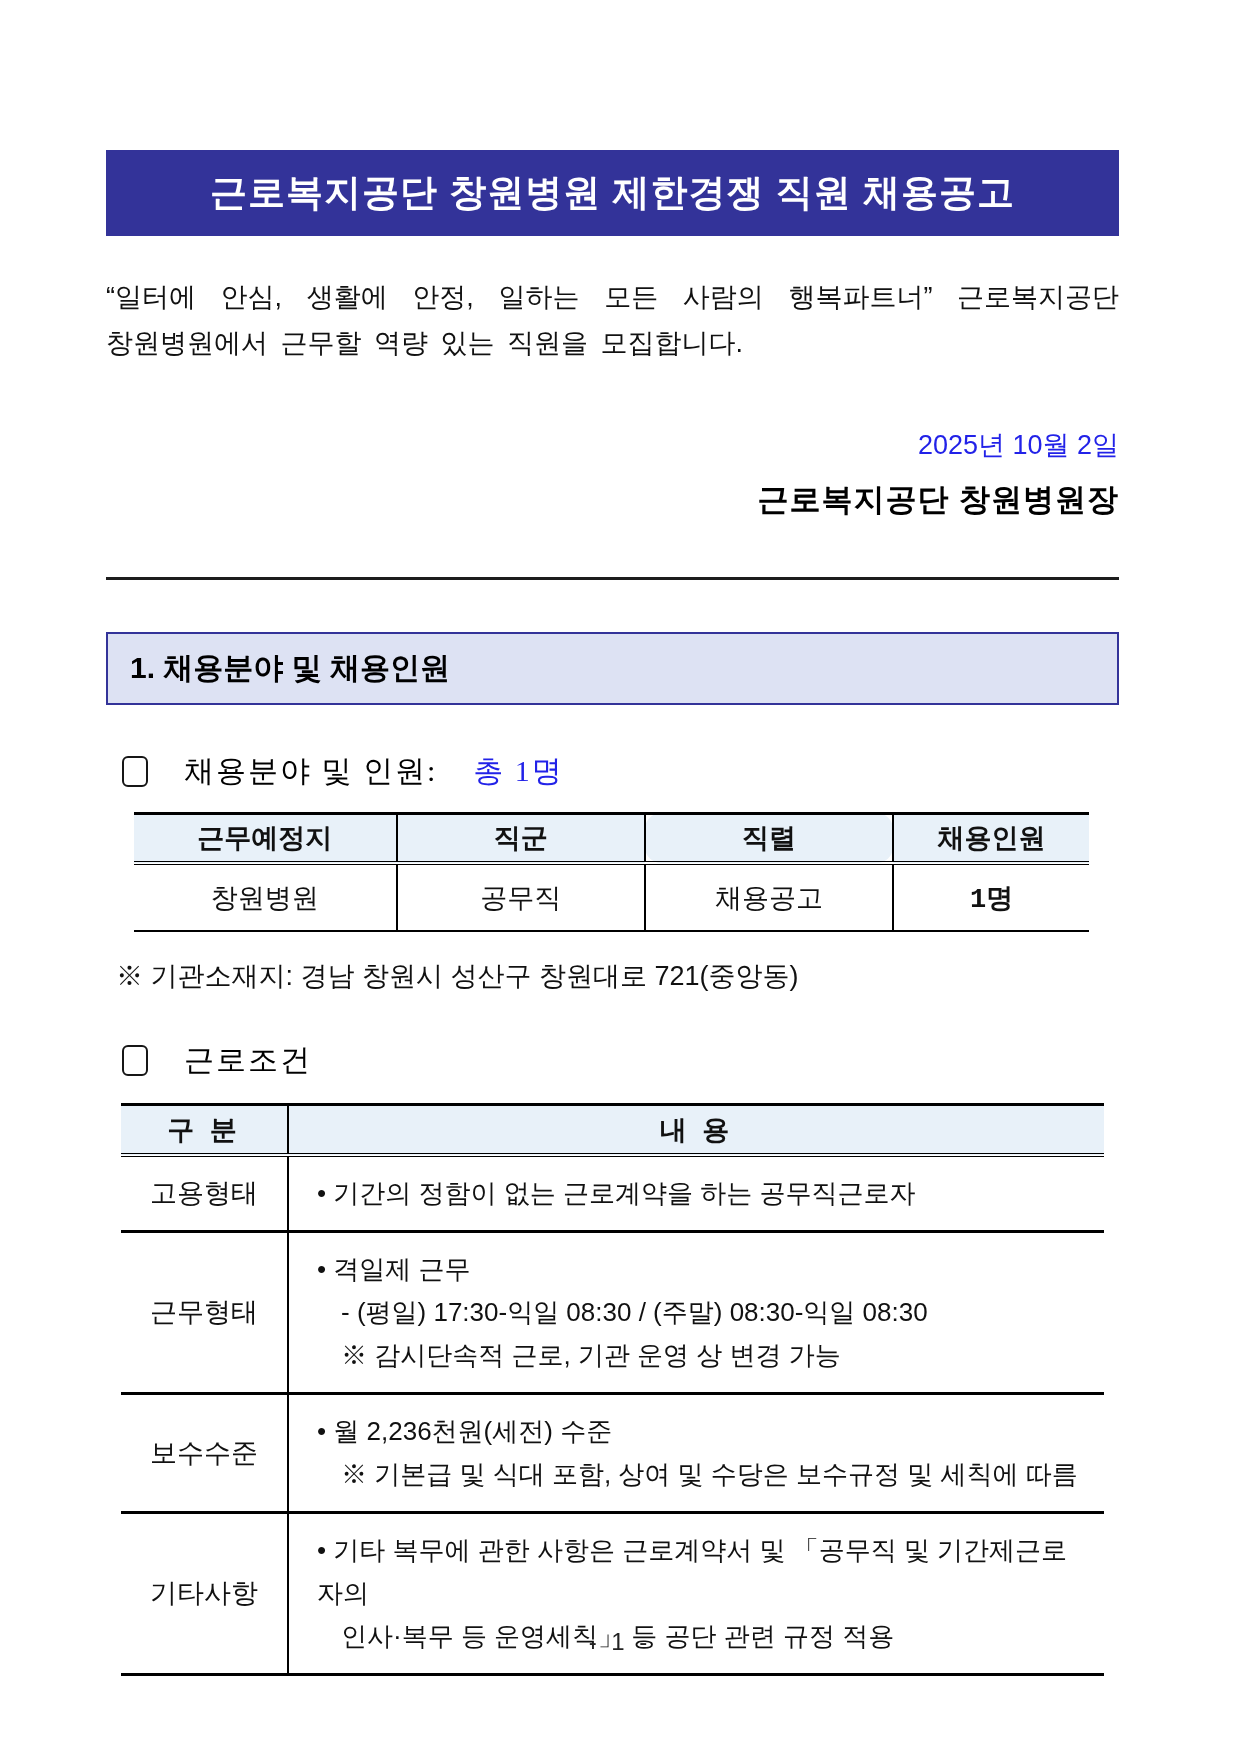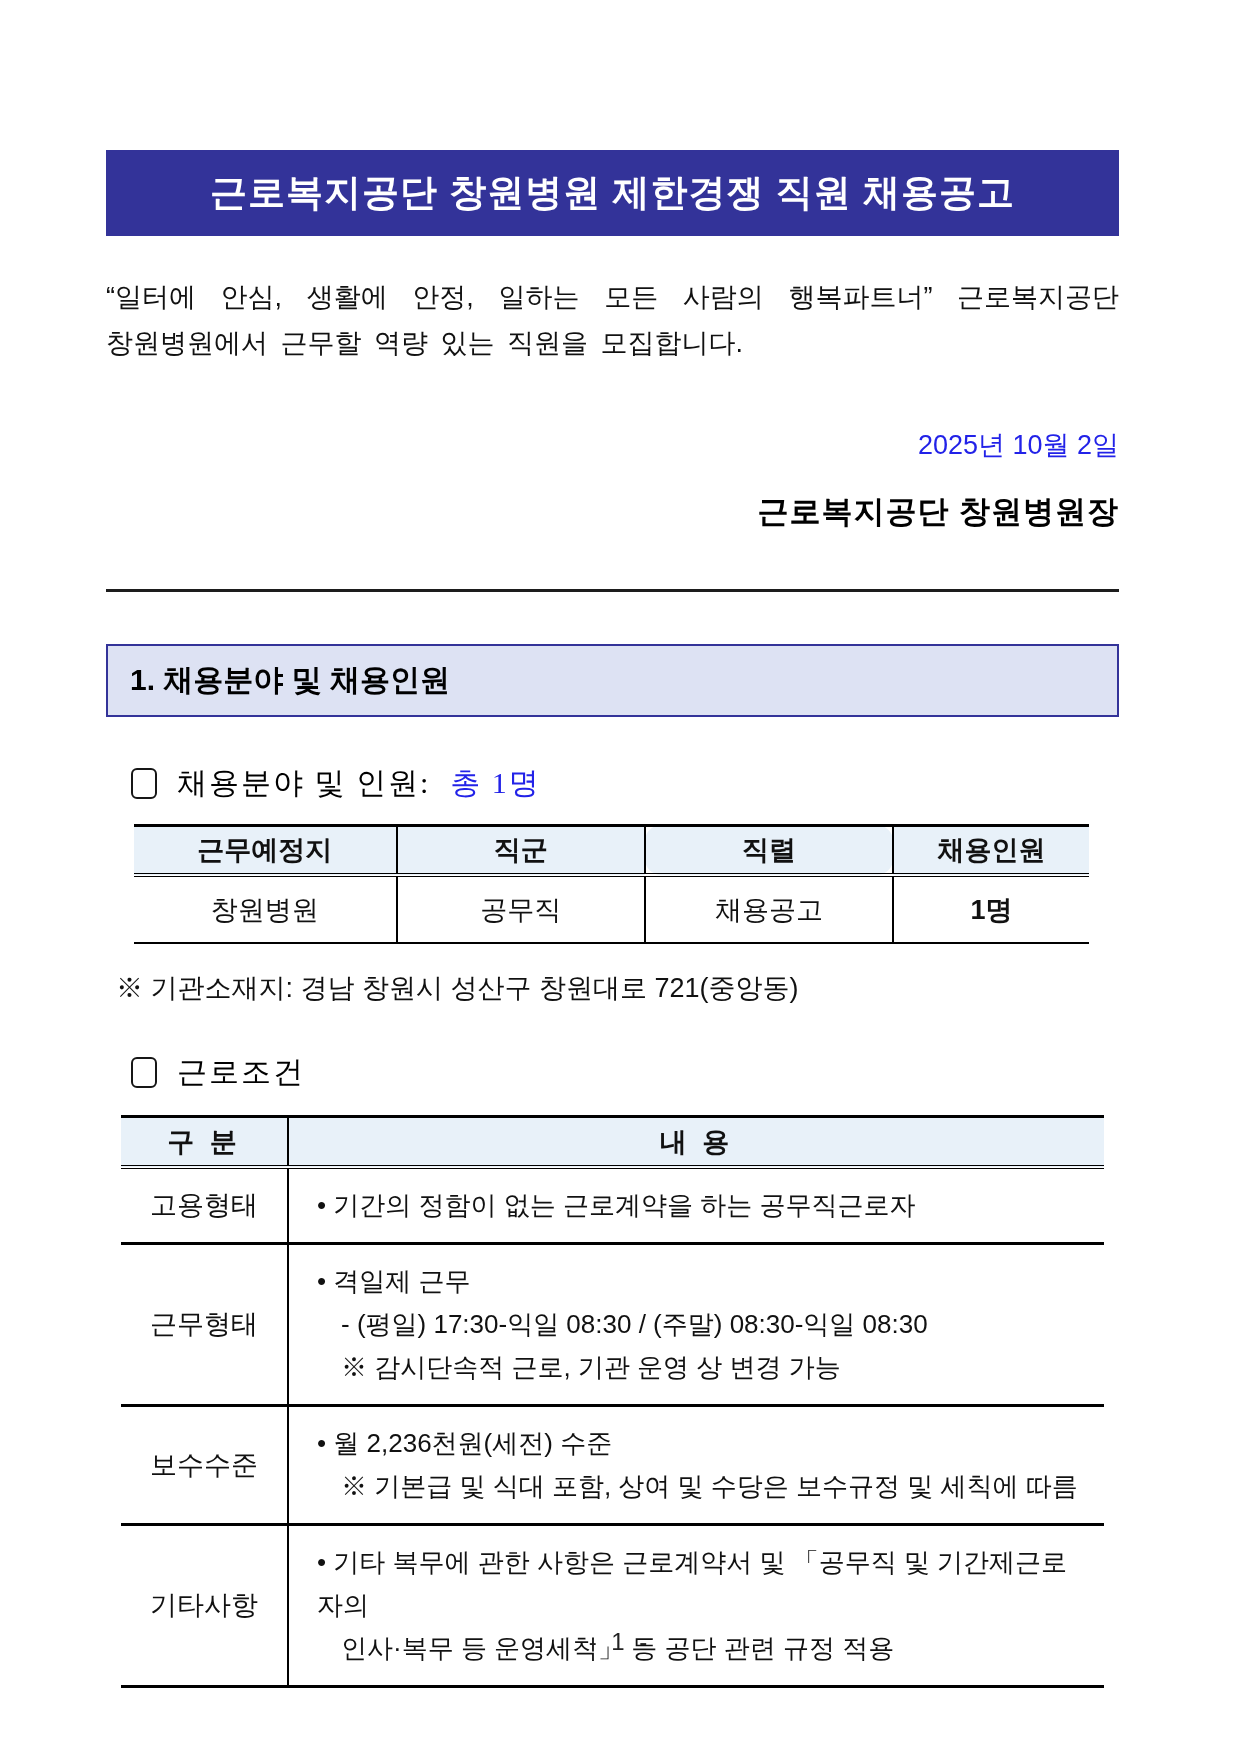--- a/index.html
+++ b/index.html
@@ -18,55 +18,55 @@
     color:#fff; font-size:37px; font-weight:bold; letter-spacing:1px;
   }
 
   .intro {
     margin-top:38px; font-size:27px; line-height:1.72; color:#111;
     text-align:justify; word-spacing:5px; word-break:keep-all;
   }
 
   .sign-block { margin-top:60px; text-align:right; }
   .date { color:var(--accent-blue,#2222e8); font-size:27px; }
-  .signer { margin-top:28px; font-weight:bold; font-size:31px; color:#000; letter-spacing:1px; }
+  .signer { margin-top:16px; font-weight:bold; font-size:31px; color:#000; letter-spacing:1px; }
 
   .rule { margin-top:56px; border-top:3px solid #1d1d1d; }
 
   .section-head {
     margin-top:52px; background:var(--section-bg,#dde2f3);
     border:2px solid var(--section-border,#333399);
     padding:14px 22px; font-size:30px; font-weight:bold; color:#000;
   }
 
   .h-field {
-    margin-top:46px; margin-left:25px;
+    margin-top:46px; margin-left:16px;
     font-family:"Liberation Serif", serif; font-size:30px; color:#000;
-    letter-spacing:2px; display:flex; align-items:center; gap:20px;
+    letter-spacing:2px; display:flex; align-items:center; gap:36px;
   }
   .sq {
     flex:0 0 auto; width:26px; height:31px;
     border:2px solid #161616; border-radius:6px; background:#fff;
   }
   .h-field .blue { color:var(--accent-blue,#2222e8); }
 
   table { border-collapse:collapse; }
   .tbl1 {
     margin-top:20px; margin-left:28px; width:955px;
     border-top:3px solid #000; border-bottom:2px solid #000;
     font-size:27px; table-layout:fixed;
   }
   .tbl1 th {
     background:var(--table-header-bg,#e8f1f9); font-weight:bold; height:50px;
     border-bottom:4px double #000; text-align:center;
   }
   .tbl1 td { height:68px; text-align:center; }
   .tbl1 th + th, .tbl1 td + td { border-left:2px solid #000; }
   .tbl1 .c1{width:27.5%;} .tbl1 .c2{width:26%;} .tbl1 .c3{width:26%;border-radius:16px;} .tbl1 .c4{width:20.5%;}
-  .tbl1 .count { font-weight:bold; }
+  .tbl1 .count { font-weight:bold;font-family:Liberation Mono, monospace; }
 
   .note { margin-top:26px; margin-left:10px; font-size:27px; color:#111; }
 
   .tbl2 {
     margin-top:22px; margin-left:15px; width:983px;
     border-top:3px solid #000; border-bottom:3px solid #000;
     font-size:27px; table-layout:fixed;
   }
   .tbl2 th {
     background:var(--table-header-bg,#e8f1f9); font-weight:bold; height:50px;

